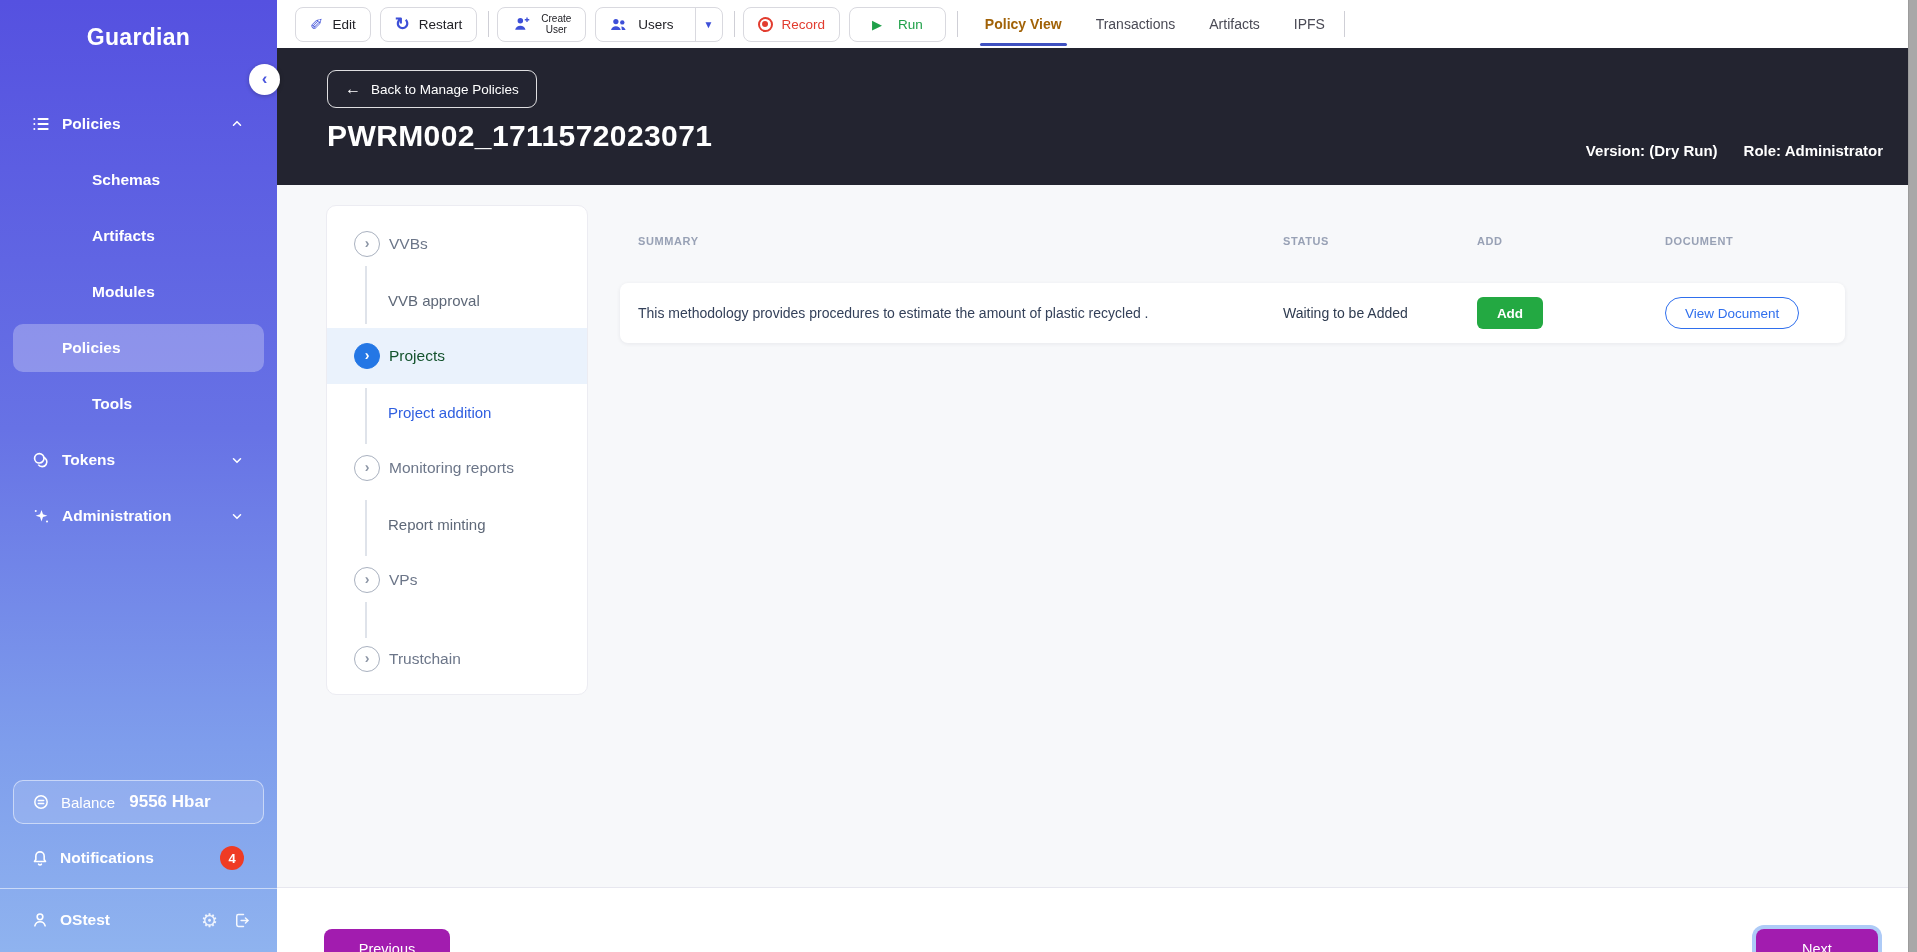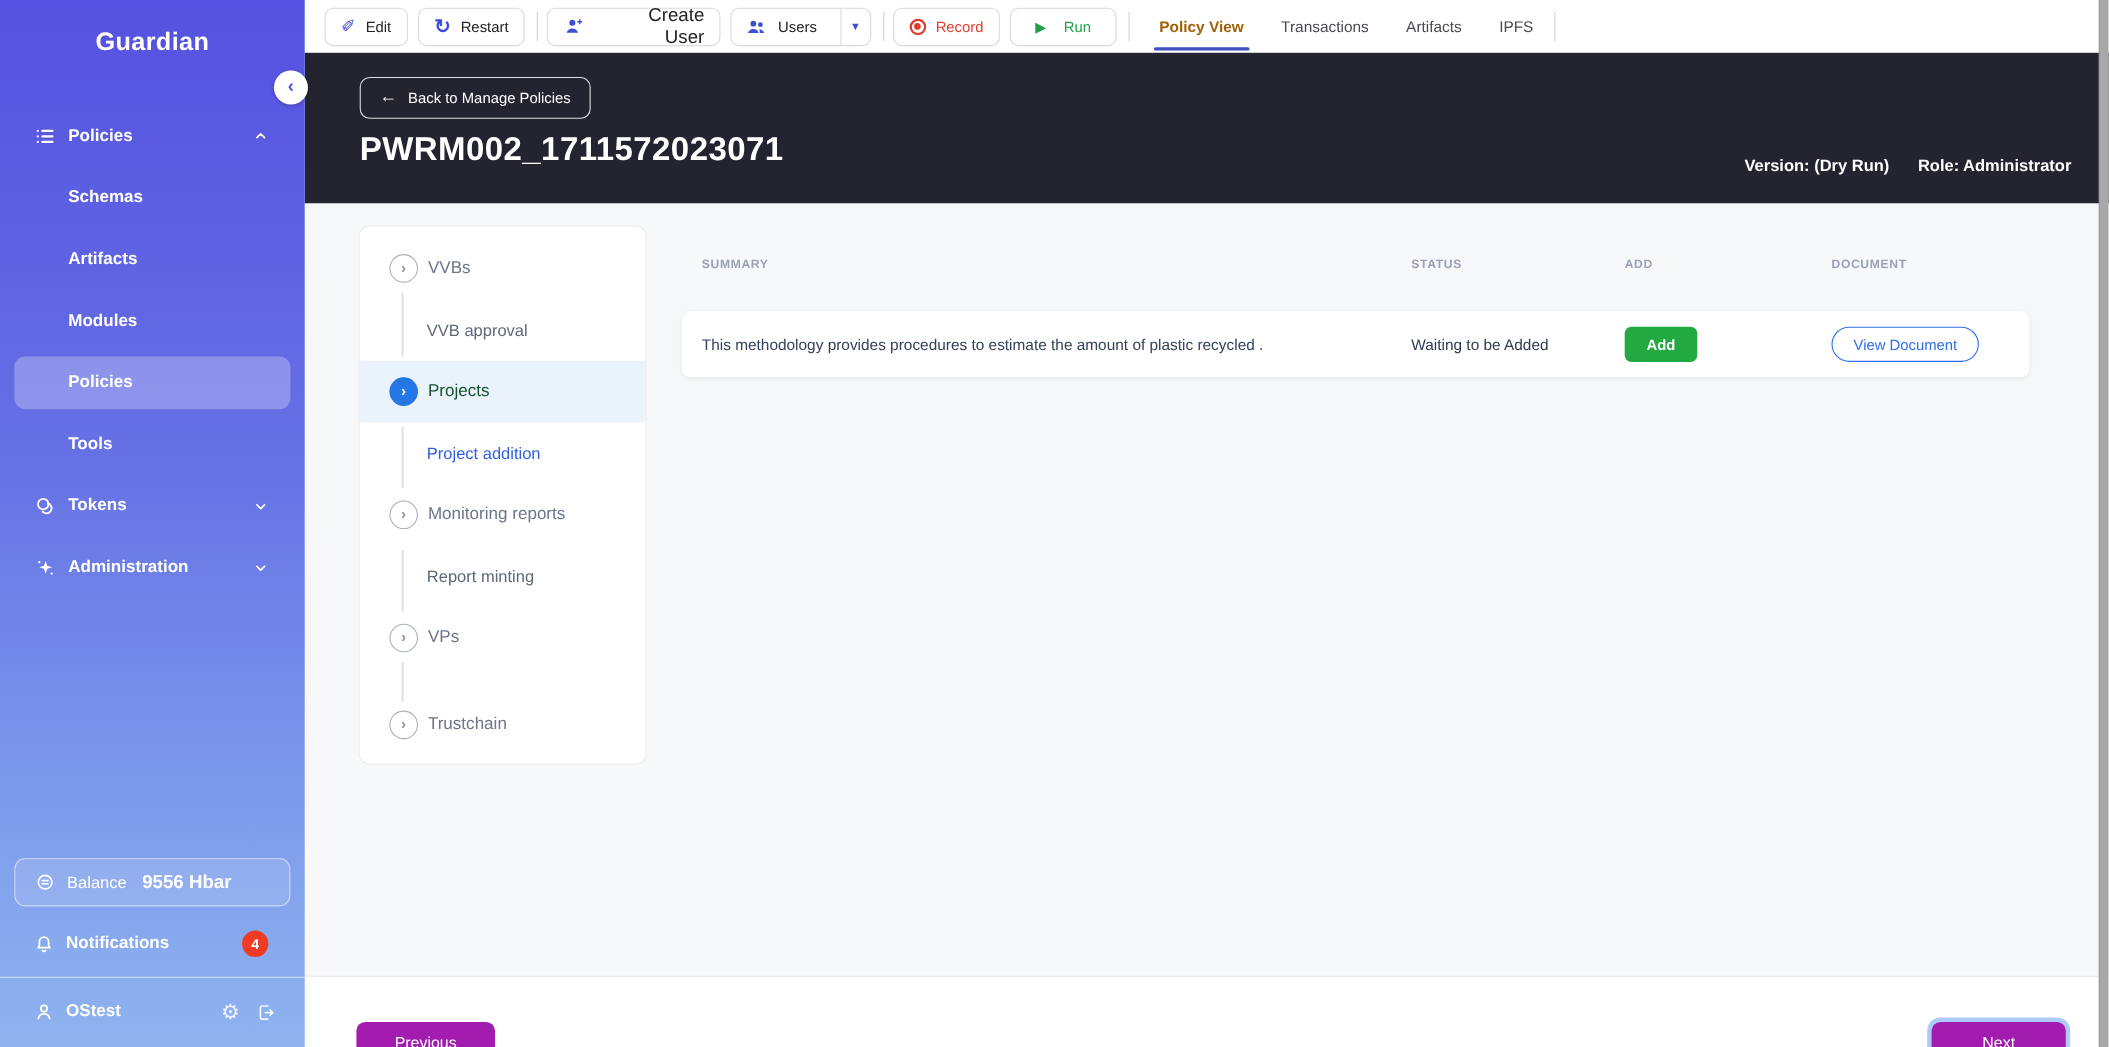--- a/index.html
+++ b/index.html
@@ -10,21 +10,21 @@
   .sidebar { position:absolute; left:0; top:0; width:277px; height:952px;
     background:linear-gradient(180deg,#5551e0 0%, #6772e5 45%, #7e9dec 78%, #8fb3ef 100%);
     color:#fff; z-index:5; }
   .logo { position:absolute; top:24px; left:0; right:0; text-align:center;
     font-size:23px; font-weight:700; letter-spacing:.3px; }
   .nav { position:absolute; top:96px; left:0; right:0; }
   .nav-row { height:56px; display:flex; align-items:center; cursor:pointer; position:relative; }
   .nav-row .nav-ic { width:22px; height:22px; margin-left:30px; display:flex; align-items:center; justify-content:center; }
   .nav-row .nav-label { margin-left:10px; font-size:15.5px; font-weight:600; }
   .nav-row .nav-chev { position:absolute; right:33px; display:flex; }
-  .nav-sub { padding-left:62px; font-size:15.5px; font-weight:600; }
+  .nav-sub { padding-left:62px; font-size:15.5px; font-weight:600;margin-left:30px; }
   .nav-sel { background:rgba(255,255,255,.27); border-radius:10px; margin:4px 13px; height:48px; padding-left:49px; }
   svg.ic { display:block; }
 
   .sb-balance { position:absolute; top:780px; left:13px; right:13px; height:44px;
     border:1px solid rgba(255,255,255,.5); background:rgba(255,255,255,.13); border-radius:10px;
     display:flex; align-items:center; cursor:pointer; }
   .sb-balance .bal-label { font-size:15px; font-weight:500; margin-left:10px; }
   .sb-balance .bal-value { font-size:17px; font-weight:700; margin-left:14px; }
   .sb-notif { position:absolute; top:836px; left:0; right:0; height:44px; display:flex; align-items:center; cursor:pointer; }
   .sb-notif .nt-label { margin-left:10px; font-size:15.5px; font-weight:600; }
@@ -43,21 +43,21 @@
 
   
   .toolbar { height:48px; background:#fff; display:flex; align-items:center; padding-left:18px; }
   .tb-btn { height:35px; border:1px solid #d9d9df; border-radius:8px; background:#fff;
     display:flex; align-items:center; padding:0 14px; gap:9px; cursor:pointer;
     font-size:13.5px; color:#212126; margin-right:9px; }
   .tb-sep { width:1px; height:26px; background:#cfcfd6; margin:0 8px 0 2px; }
   .blue { color:#3d4fd8; }
   .pencil { font-size:16px; transform:rotate(0deg); }
   .restart-g { font-size:18px; font-weight:700; }
-  .two-line { font-size:17px; line-height:1.15; text-align:right;margin-left:48px; }
+  .two-line { font-size:10px; line-height:1.15; text-align:center; }
   .split { padding:0; overflow:hidden; }
   .split .seg-main { display:flex; align-items:center; gap:9px; padding:0 12px; height:100%; }
   .split .seg-caret { width:27px; height:100%; border-left:1px solid #d9d9df;
     display:flex; align-items:center; justify-content:center; }
   .caret { font-size:10px; color:#3d4fd8; }
   .rec-ring { width:15px; height:15px; border:2.5px solid #e23c2f; border-radius:50%;
     display:flex; align-items:center; justify-content:center; }
   .rec-dot { width:6px; height:6px; background:#e23c2f; border-radius:50%; }
   .red-t { color:#e23c2f; }
   .run-tri { color:#1fa049; font-size:13px; }

